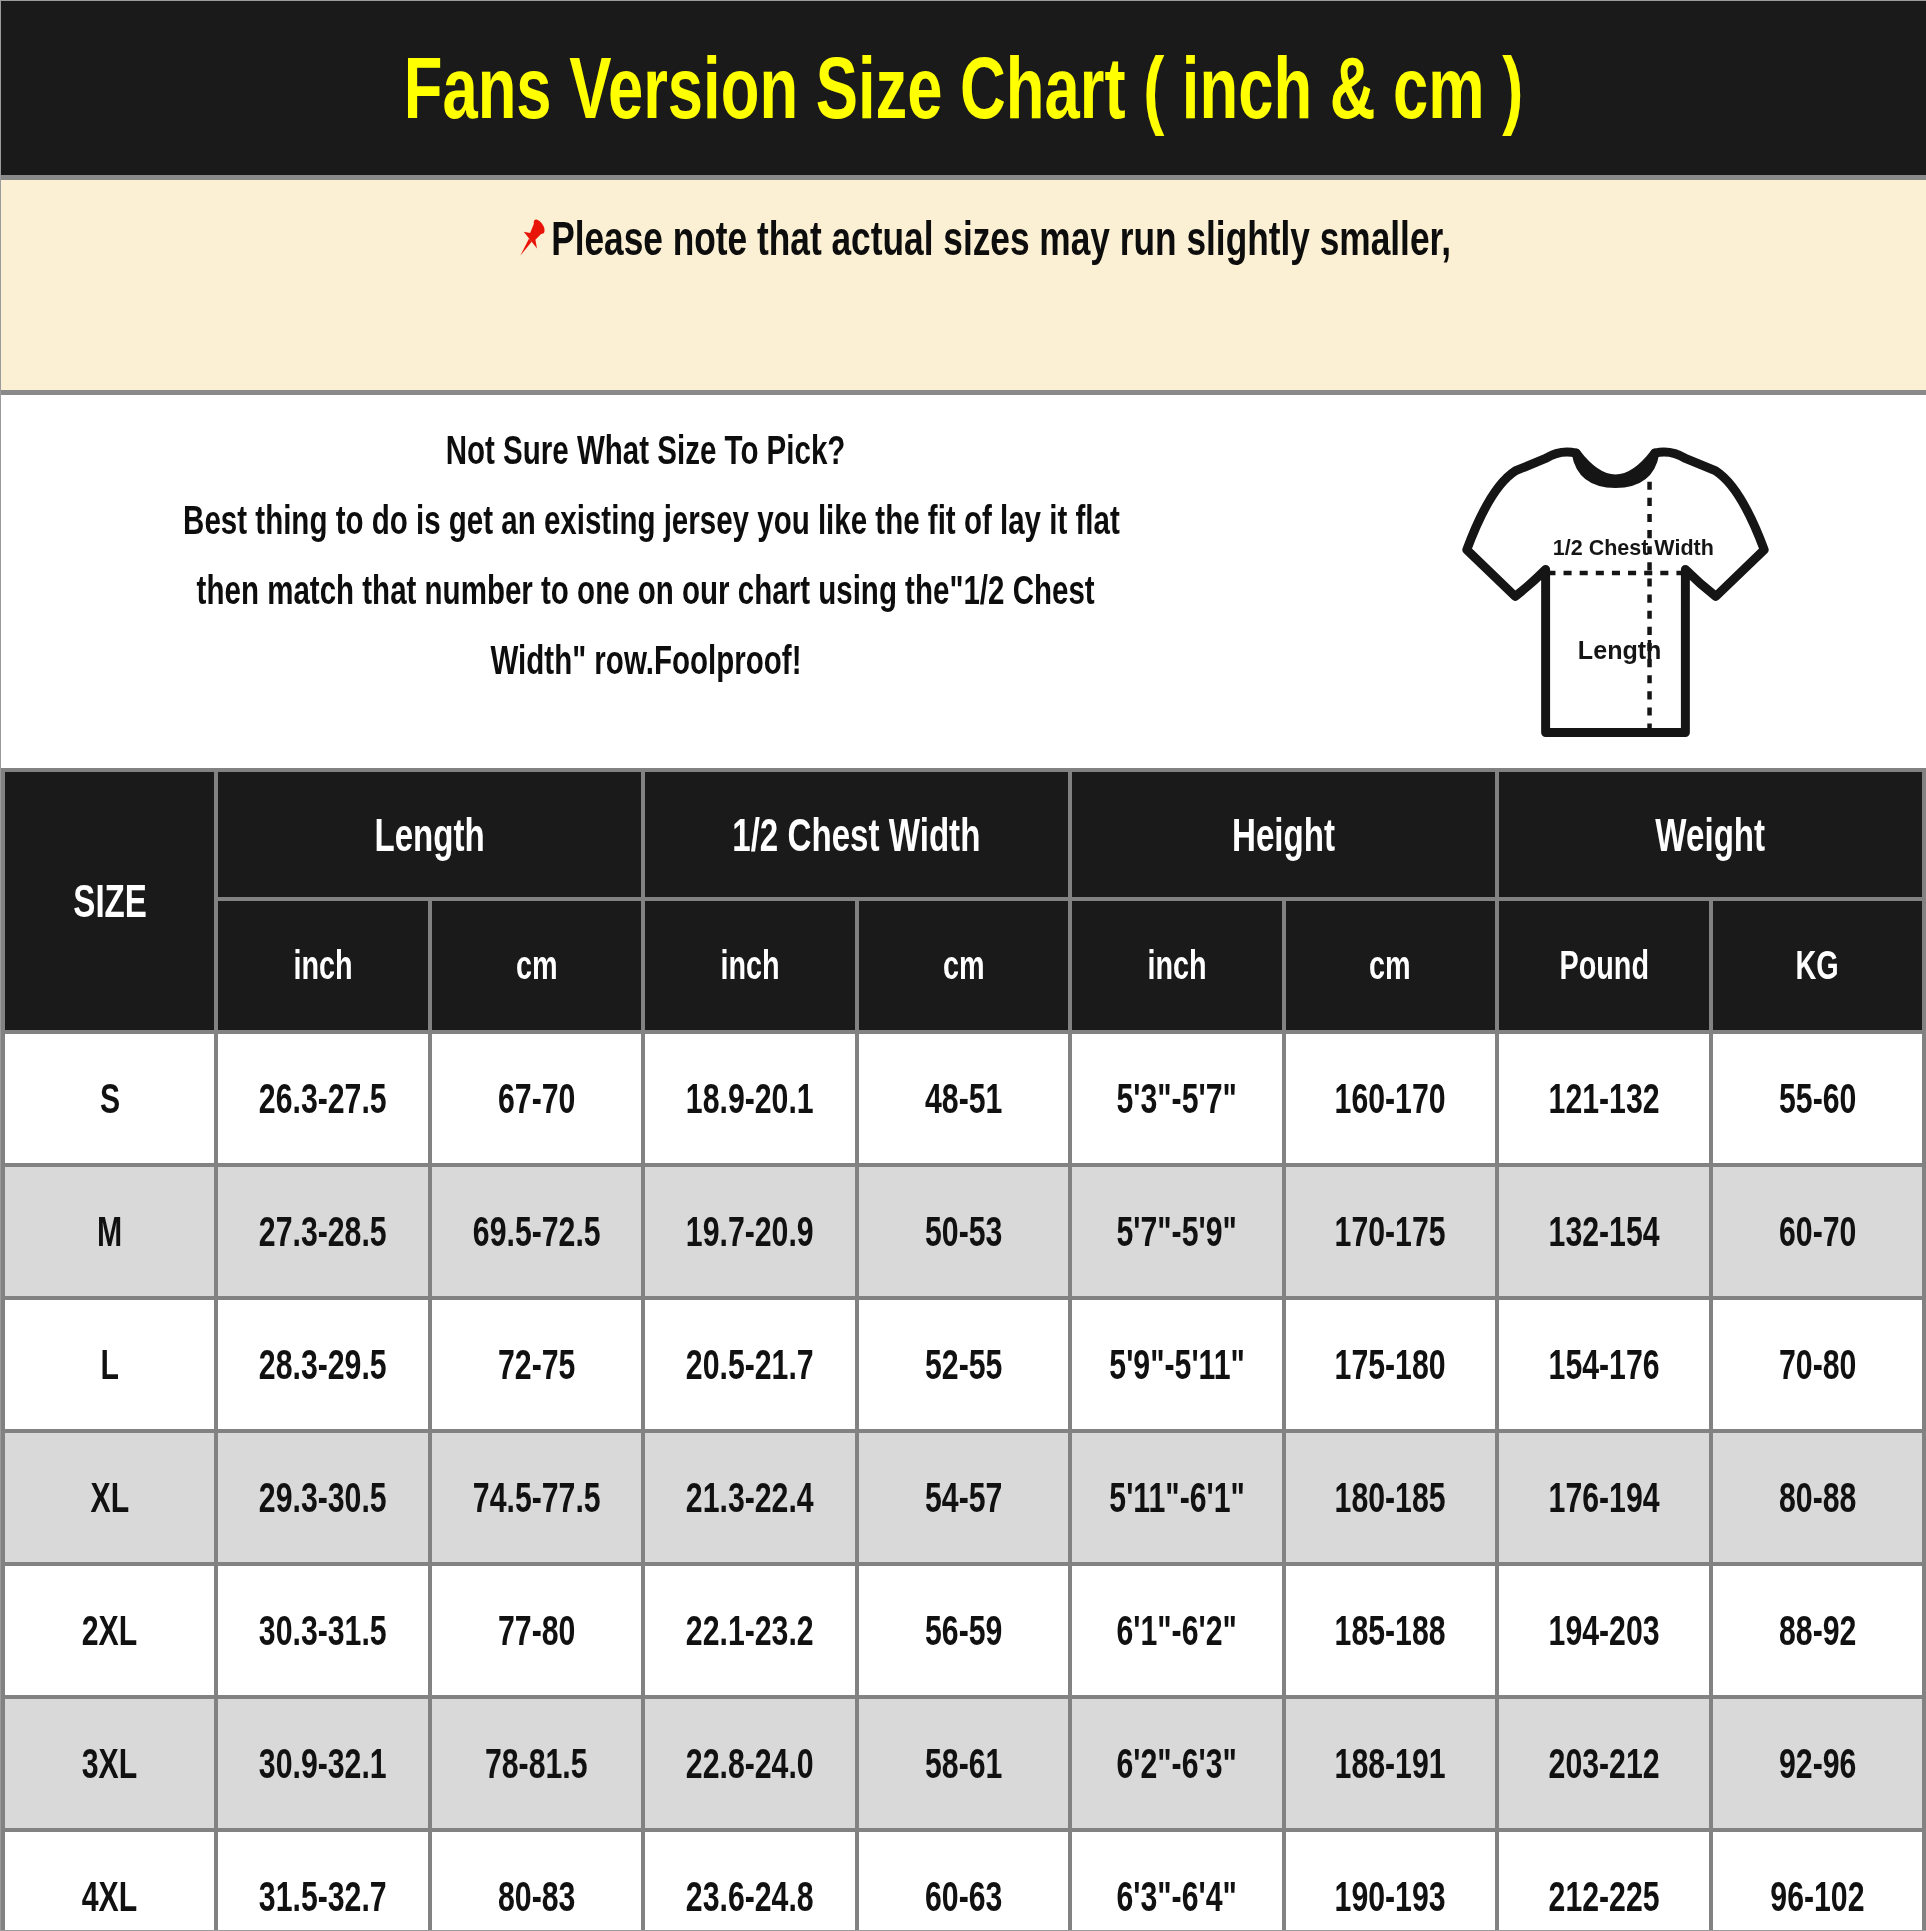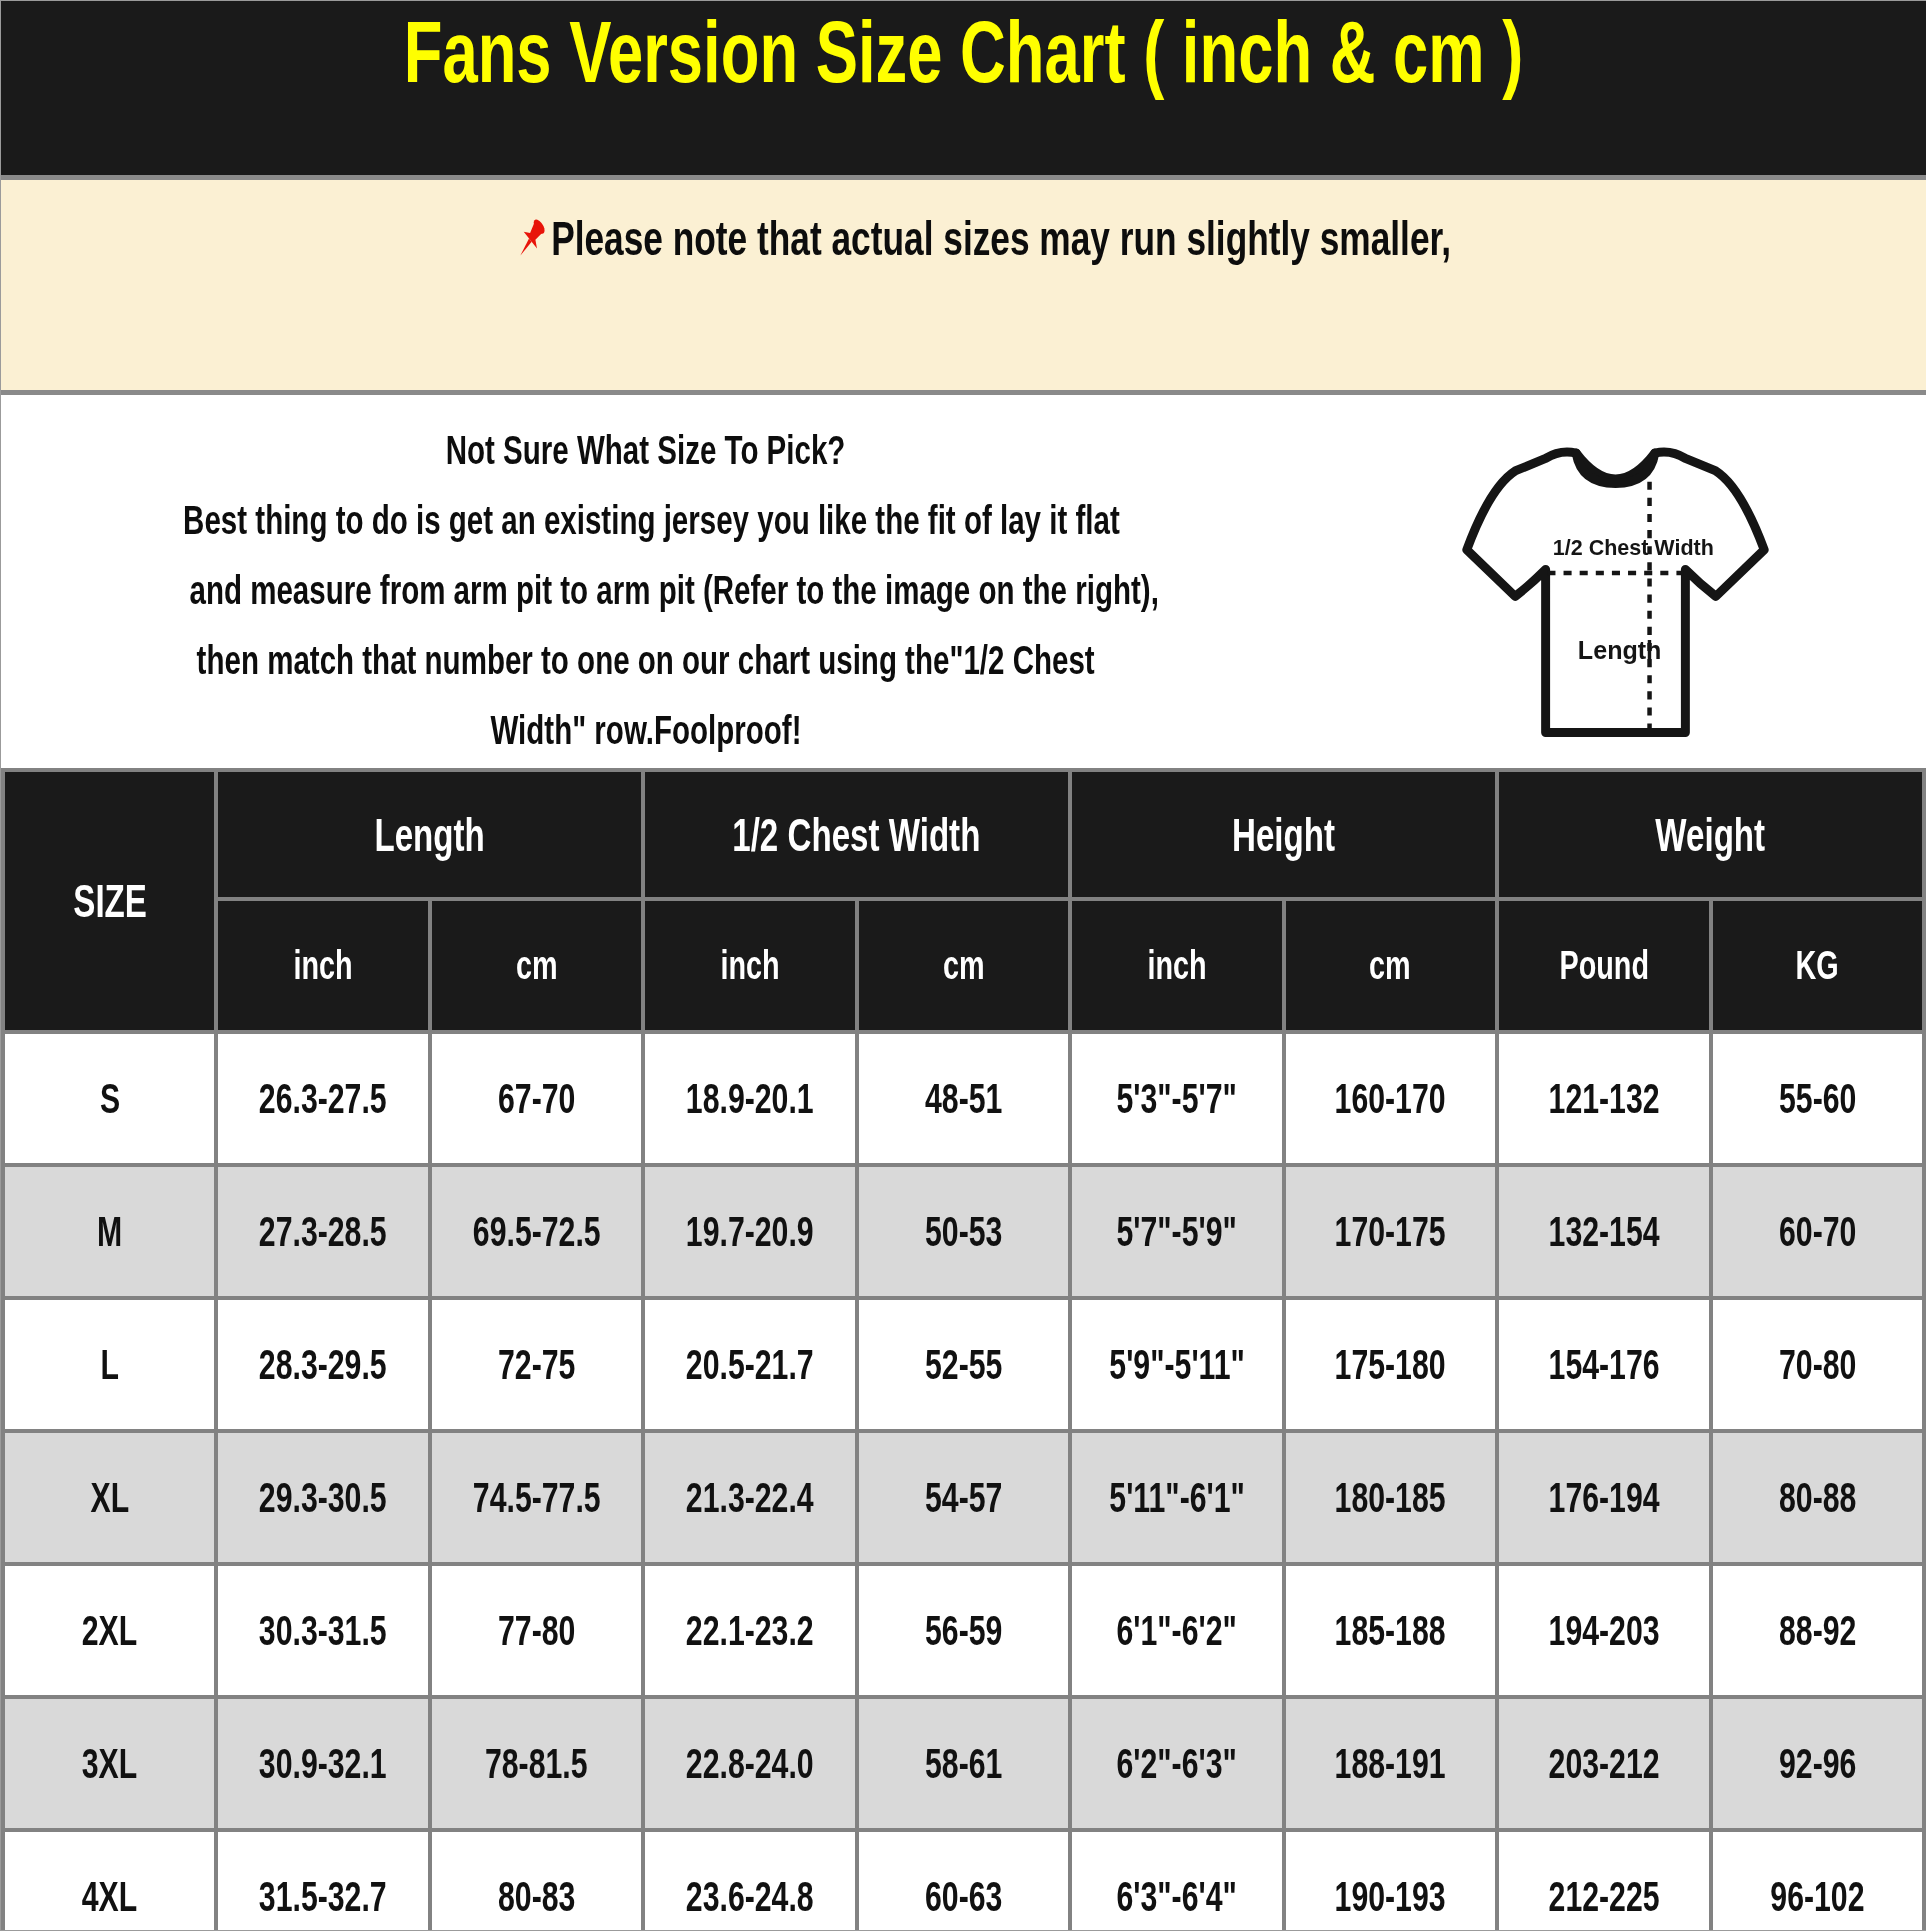--- a/index.html
+++ b/index.html
@@ -11,21 +11,21 @@
     font-family:"Liberation Sans",sans-serif;
     font-weight:700;
     color:#111;
     overflow:hidden;
   }
   .sq{display:inline-block;transform:scaleX(0.72);white-space:nowrap;transform-origin:50% 50%;}
 
   
   .hdr{
     height:174px;background:#1a1a1a;
-    display:flex;justify-content:center;
+    display:flex;align-items:center;justify-content:center;
     border-bottom:5.5px solid #8a8a8a;
   }
   .hdr .title{color:#ffff00;font-size:88px;letter-spacing:0;}
 
   
   .note{
     height:197px;background:#fbf0d3;
     border-bottom:5.5px solid #8a8a8a;
     text-align:center;
     padding-top:13px;box-sizing:content-box;
@@ -81,21 +81,20 @@
           </g>
         </svg><span>Please note that actual sizes may run slightly smaller,</span>
       </span>
     </div>
   </div>
 
   <div class="info">
     <div class="info-text">
       <div><span class="sq">Not Sure What Size To Pick?</span></div>
       <div><span class="sq">Best thing to do is get an existing jersey you like the fit of lay it flat</span></div>
-      <div><span class="sq">and measure from arm pit to arm pit (Refer to the image on the right),</span></div>
       <div><span class="sq">then match that number to one on our chart using the"1/2 Chest</span></div>
       <div><span class="sq">Width" row.Foolproof!</span></div>
     </div>
 
     <svg class="shirt" width="323" height="327" viewBox="0 0 360 365" aria-hidden="false">
       <g fill="none" stroke="#151515" stroke-width="10" stroke-linejoin="round" stroke-linecap="round">
         <path d="M102,44 Q118,34 136,38 Q180,96 224,38 Q242,34 258,44
                  L292,58 Q320,76 346,146
                  L292,198 Q274,184 258,168
                  L258,350 L102,350 L102,168

